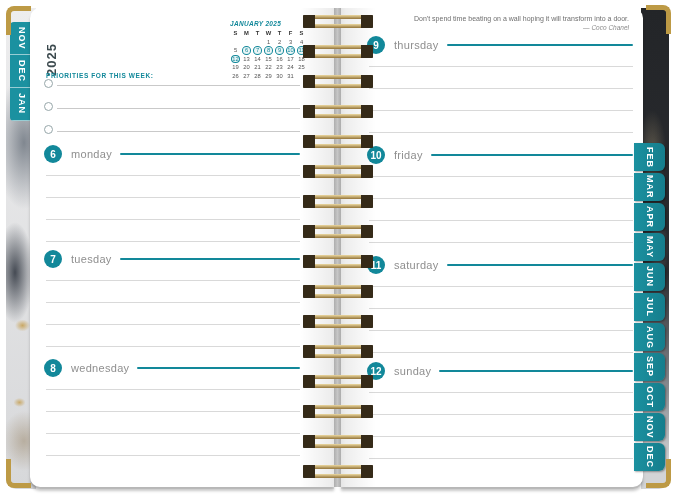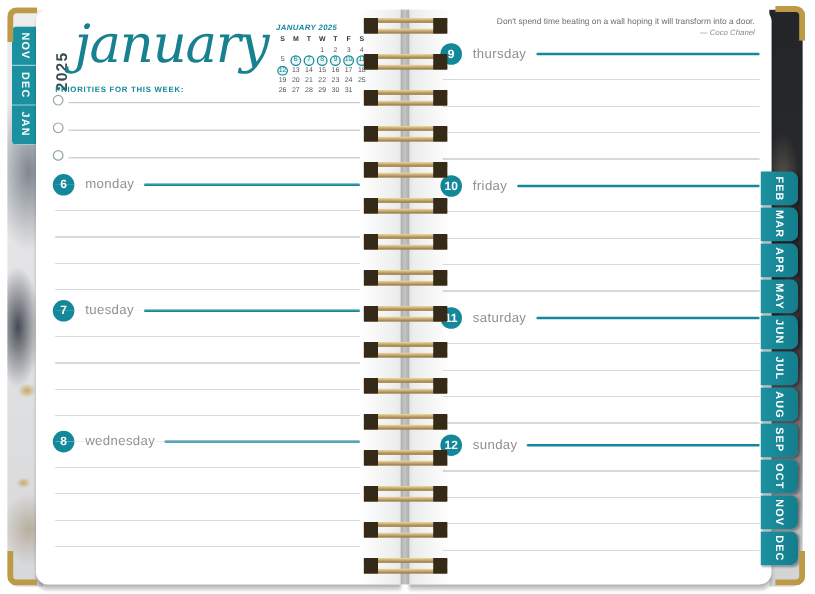--- a/index.html
+++ b/index.html
@@ -106,21 +106,20 @@
   <div class="cover-right"></div>
 
   <div class="left-tab-strip">
     <div class="left-tab">NOV</div>
     <div class="left-tab">DEC</div>
     <div class="left-tab">JAN</div>
   </div>
 
   <div class="page page-left">
     <div class="year-vert">2025</div>
-    <div class="month-script">january</div>
 
     <div class="mini-cal">
       <div class="mini-cal-title">JANUARY 2025</div>
       <div class="mini-cal-grid">
           <span class="cal-cell cal-head">S</span>
           <span class="cal-cell cal-head">M</span>
           <span class="cal-cell cal-head">T</span>
           <span class="cal-cell cal-head">W</span>
           <span class="cal-cell cal-head">T</span>
           <span class="cal-cell cal-head">F</span>

